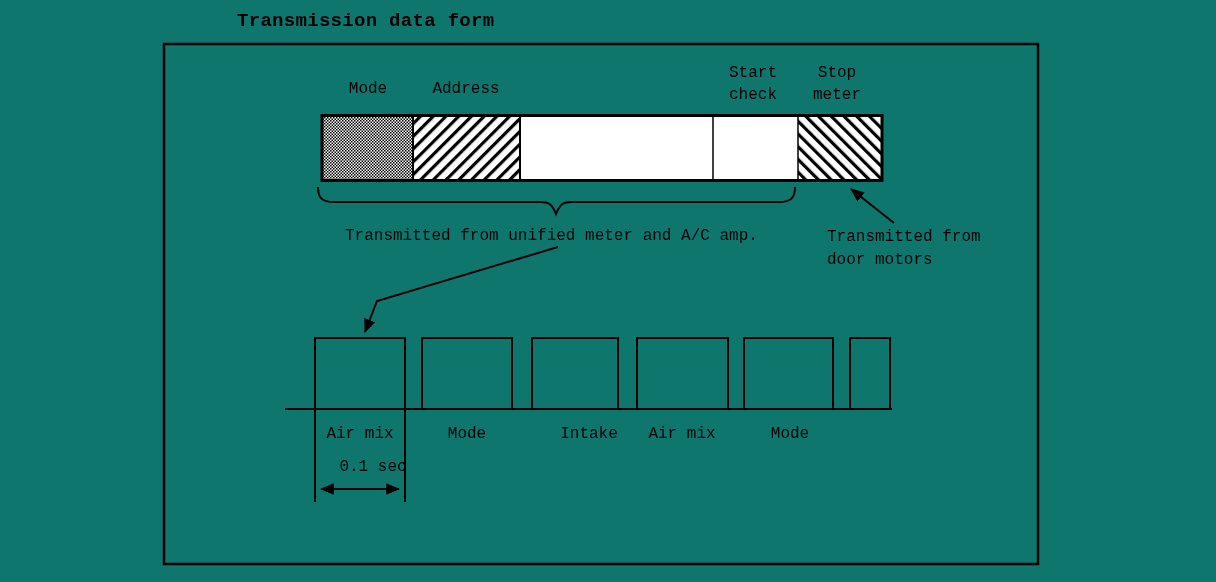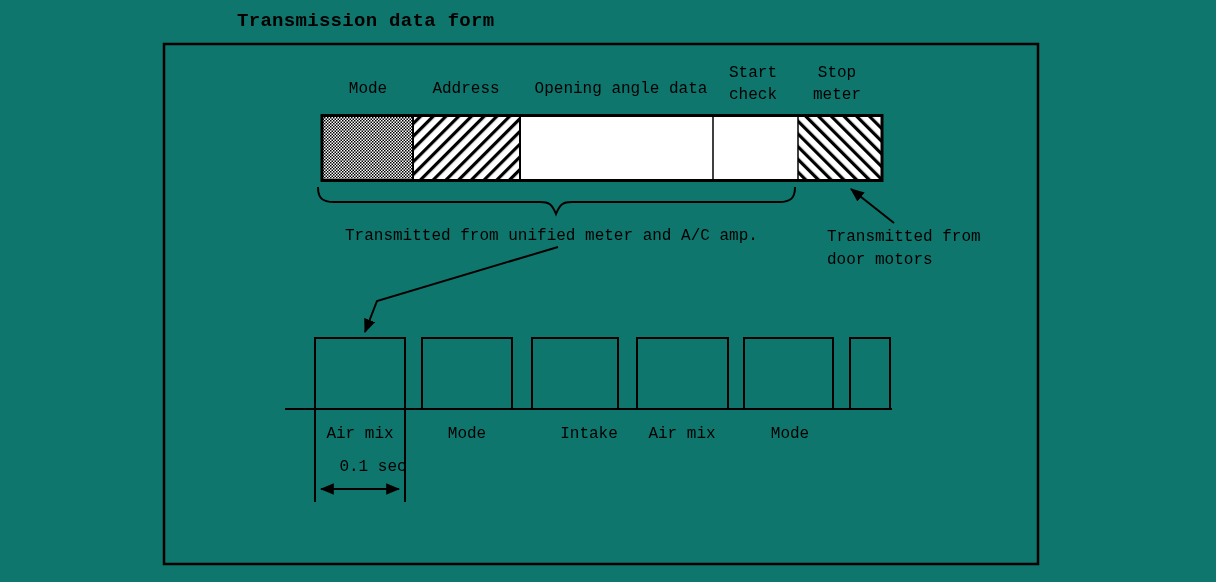--- a/index.html
+++ b/index.html
@@ -85,21 +85,20 @@
       <path d="M532,409 L532,338 L618,338 L618,409"></path>
       <path d="M637,409 L637,338 L728,338 L728,409"></path>
       <path d="M744,409 L744,338 L833,338 L833,409"></path>
       <path d="M850,409 L850,338 L890,338 L890,409"></path>
       <line x1="321" y1="489" x2="399" y2="489" marker-start="url(#ah)" marker-end="url(#ah)"></line>
     </g>
   </svg>
 
   <div class="txt ctr" style="left:368px; top:79px;">Mode</div>
   <div class="txt ctr" style="left:466px; top:79px;">Address</div>
-  <div class="txt ctr" style="left:621px; top:79px;">Opening angle data</div>
   <div class="txt ctr two-line" style="left:753px; top:62px;">Start
 check</div>
   <div class="txt ctr two-line" style="left:837px; top:62px;">Stop
 meter</div>
 
   <div class="txt door-label" style="left:827px; top:226px;">Transmitted from
 door motors</div>
   <div class="txt" style="left:345px; top:226px;">Transmitted from unified meter and A/C amp.</div>
 
   <div class="txt ctr" style="left:360px; top:424px;">Air mix</div>

